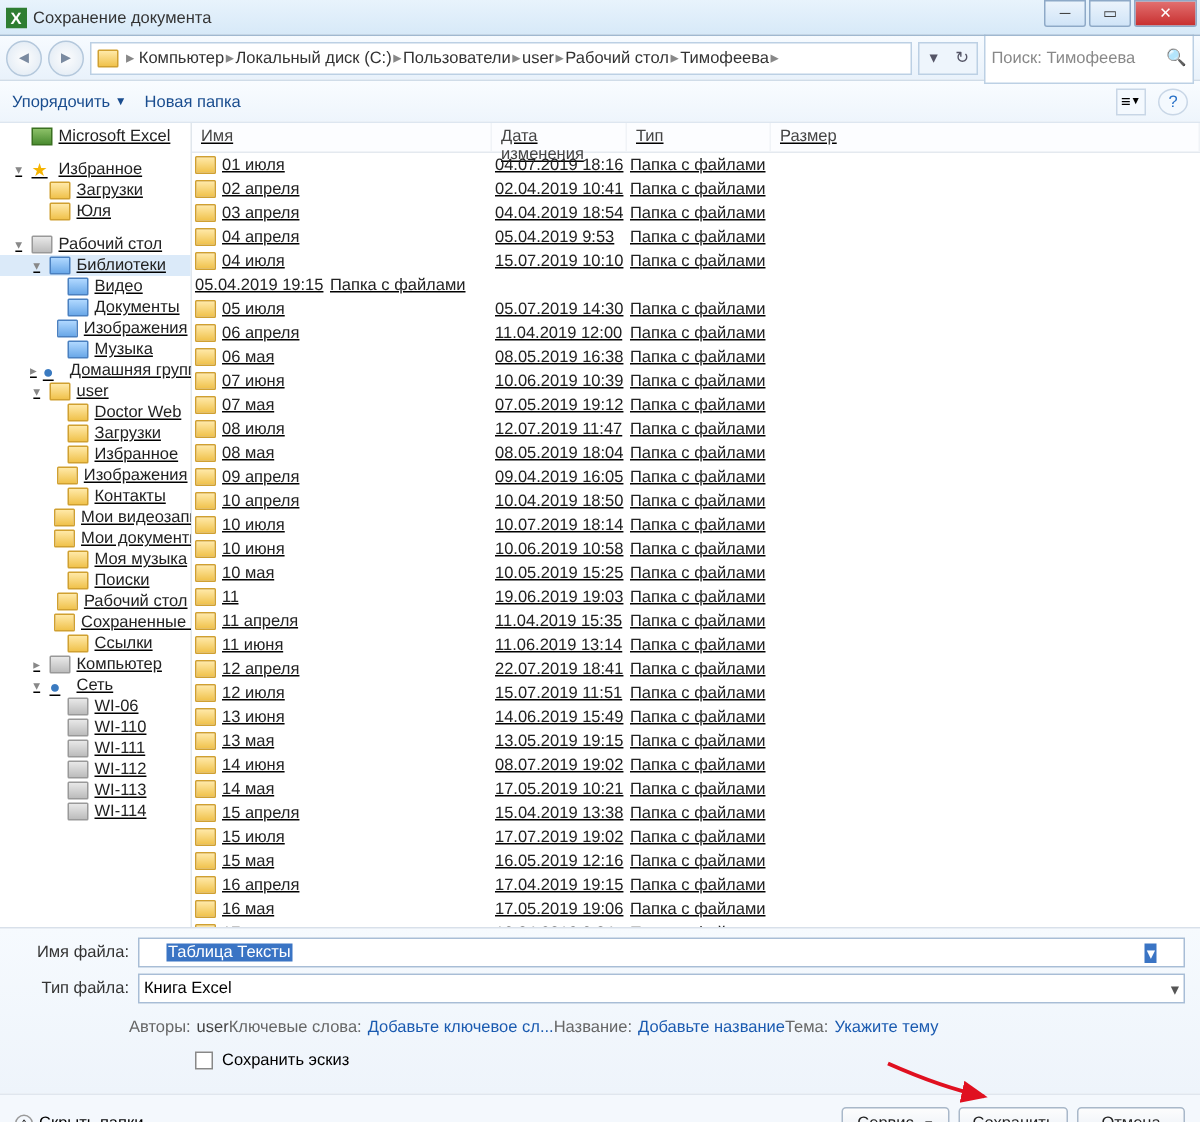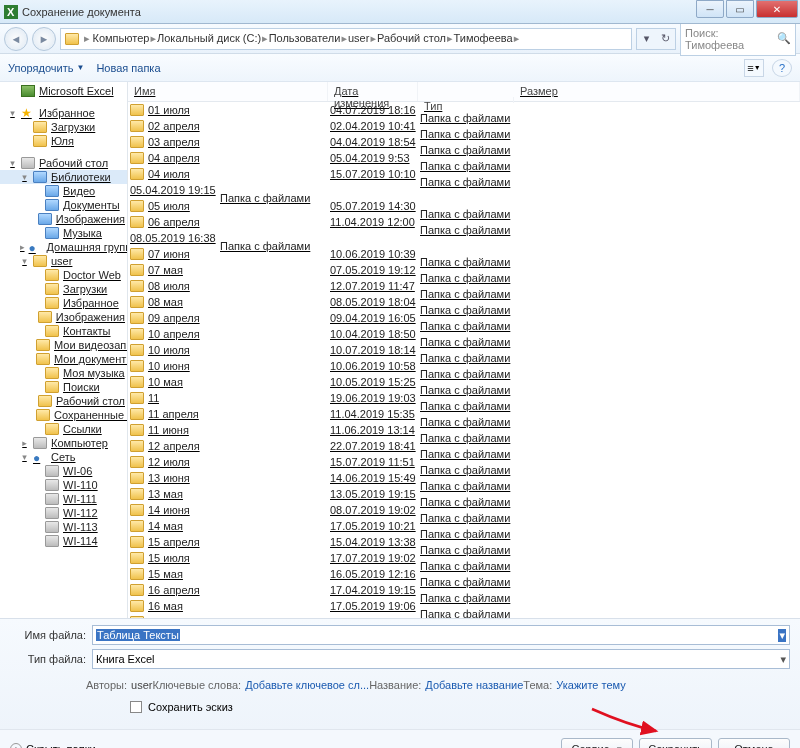--- a/index.html
+++ b/index.html
@@ -15,21 +15,21 @@
 
 
 .navbar { height: 30px; background: linear-gradient(#f7fbff,#e9f2fb); border-bottom:1px solid #d0dce8; display:flex; align-items:center; padding:0 4px; gap:4px;}
 .navbtn { width:24px; height:24px; border-radius:50%; background:radial-gradient(#fdfdfd,#dde8f3); border:1px solid #b4c8dc; display:flex; align-items:center; justify-content:center; color:#7a8aa0;}
 .addr { flex:1; height:22px; border:1px solid #bcd0e4; background:#fff; display:flex; align-items:center; padding:0 4px; gap:2px; overflow:hidden;}
 .addr .crumb { color:#333; cursor:pointer; white-space:nowrap;}
 .addr .sep { color:#888; padding:0 1px;}
 .addr .folder-ico { display:inline-block; width:14px; height:12px; background:linear-gradient(#ffe9a8,#f0c24c); border:1px solid #d0a030; border-radius:1px; margin-right:2px;}
 .refresh-split { width:40px; height:22px; border:1px solid #bcd0e4; background:#eef5fc; display:flex;}
 .refresh-split span{flex:1;display:flex;align-items:center;justify-content:center;color:#556;}
-.searchbox { width:116px; height:22px; border:1px solid #bcd0e4; background:#fff; display:flex; align-items:center; padding:16px 4px; color:#888;}
+.searchbox { width:140px; height:22px; border:1px solid #bcd0e4; background:#fff; display:flex; align-items:center; padding:16px 4px; color:#888;}
 .searchbox .mag { margin-left:auto; color:#556;}
 
 
 .toolbar { height:28px; background:linear-gradient(#f9fcff,#eef5fc); border-bottom:1px solid #dde6f0; display:flex; align-items:center; padding:0 8px; gap:12px;}
 .toolbar .tbtn { color:#1a4d8f; cursor:pointer; display:flex; align-items:center; gap:3px;}
 .toolbar .right { margin-left:auto; display:flex; gap:8px; align-items:center;}
 .toolbar .sqbtn { width:20px; height:18px; border:1px solid #c8d6e6; background:#f4f9fe; display:flex; align-items:center; justify-content:center;}
 
 
 .mainarea { display:flex; height:536px;text-decoration:underline; }
@@ -44,33 +44,33 @@
 .ico.drive{background:linear-gradient(#e8e8e8,#bcbcbc);border:1px solid #999;border-radius:1px;}
 .ico.lib{background:linear-gradient(#b0d8ff,#6aa8e8);border:1px solid #4a80c0;border-radius:1px;}
 .ico.net{color:#3a7ac0;font-size:12px;}
 .ico.excel{background:linear-gradient(#8cc068,#4a8c30);border:1px solid #3a7020;}
 .expander{width:9px;color:#888;font-size:9px;display:inline-block;text-align:center;}
 
 
 .filelist { flex:1; display:flex; flex-direction:column; overflow:hidden;}
 .cols { display:flex; height:20px; border-bottom:1px solid #e4e9ef; background:#fcfdff; color:#444;}
 .cols div { padding:3px 6px; border-right:1px solid #f0f3f7;}
-.c-name{flex:0 0 200px;} .c-date{flex:0 0 90px;} .c-type{flex:0 0 96px;margin-top:15px;} .c-size{flex:1;}
+.c-name{flex:0 0 200px;} .c-date{flex:0 0 90px;} .c-type{flex:0 0 96px;} .c-size{flex:1;}
 .rows { flex:1; overflow-y:auto; }
 .rows::-webkit-scrollbar{width:16px;} .rows::-webkit-scrollbar-thumb{background:#cdd9e6;border:1px solid #b0c0d0;}
 .row { display:flex; height:16px; align-items:center; padding:0 2px;}
 .row .c-name{display:flex;align-items:center;gap:4px;}
 .row .fico{width:14px;height:12px;background:linear-gradient(#ffe9a8,#f0c24c);border:1px solid #d0a030;border-radius:1px;flex-shrink:0;}
 .row span{white-space:nowrap;overflow:hidden;color:#222;}
 
 
 .bottom { border-top:1px solid #d8e0ea; background:linear-gradient(#f6fafe,#eef4fb); padding:6px 10px 6px 10px;}
 .frow{display:flex;align-items:center;margin-bottom:4px;gap:6px;}
 .frow label{width:76px;text-align:right;color:#333;}
-.fileinput{flex:1;height:20px;border:1px solid #a8bdd6;background:#fff;padding:0 3px;display:flex;align-items:center;}
+.fileinput{flex:1;height:20px;border:1px solid #a8bdd6;background:#fff;padding:0 18px;display:flex;align-items:center;}
 .fileinput.sel span{background:#3a74c4;color:#fff;padding:0 1px;}
 .combo{flex:1;height:20px;border:1px solid #a8bdd6;background:#fff;display:flex;align-items:center;padding:0 3px;}
 .combo .arr, .fileinput .arr{margin-left:auto;color:#555;}
 .metarow{display:flex;padding:6px 0 6px 76px;flex-wrap:wrap;}
 .metarow .m{display:flex;gap:4px;align-items:center;}
 .metarow .m .lbl{color:#666;}
 .metarow .m .val{color:#1a5ab0;cursor:pointer;}
 .metarow .m .val.plain{color:#444;}
 .thumbrow{display:flex;align-items:center;gap:6px;padding:4px 0 10px 120px;}
 .thumbrow .chk{width:12px;height:12px;border:1px solid #888;background:#fff;}
@@ -371,20 +371,24 @@
         <div class="row">
           <div class="c-name">
             <span class="fico"></span>
             <span>06 апреля</span>
           </div>
           <div class="c-date"><span>11.04.2019 12:00</span></div>
           <div class="c-type"><span>Папка с файлами</span></div>
           <div class="c-size"></div>
         </div>
         <div class="row">
+          <div class="c-name">
+            <span class="fico"></span>
+            <span>06 мая</span>
+          </div>
           <div class="c-date"><span>08.05.2019 16:38</span></div>
           <div class="c-type"><span>Папка с файлами</span></div>
           <div class="c-size"></div>
         </div>
         <div class="row">
           <div class="c-name">
             <span class="fico"></span>
             <span>07 июня</span>
           </div>
           <div class="c-date"><span>10.06.2019 10:39</span></div>

